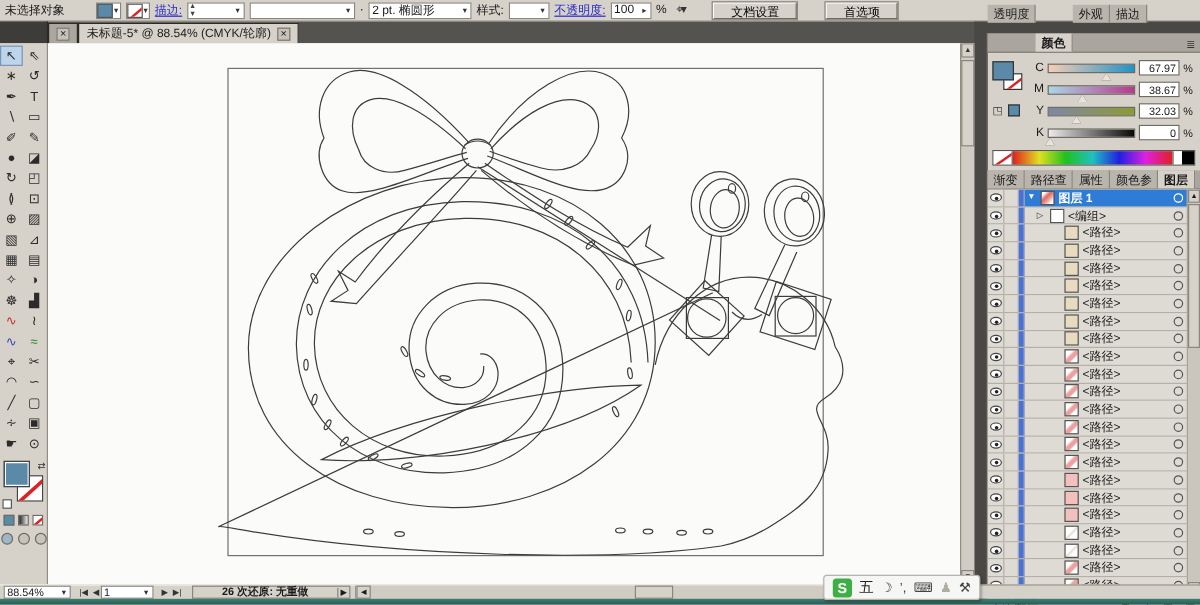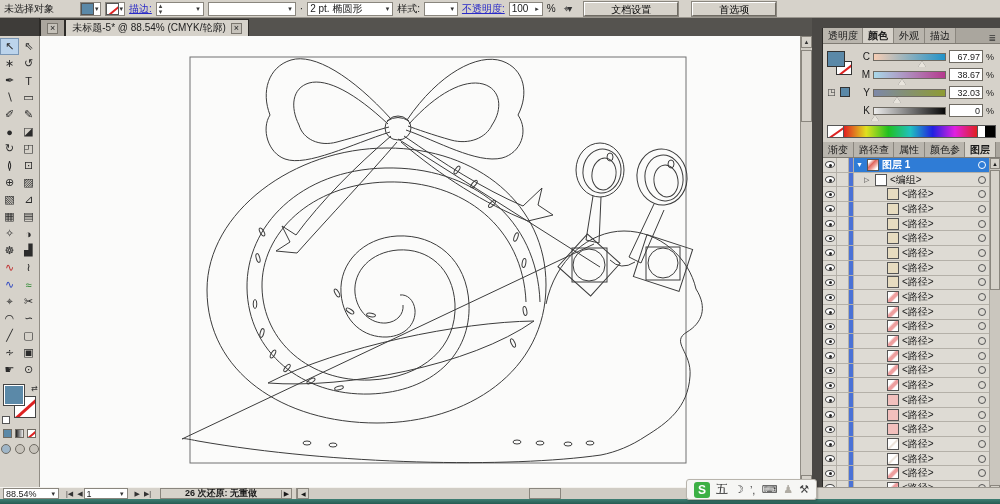--- a/index.html
+++ b/index.html
@@ -15,21 +15,21 @@
   .swcombo .sw { width:13px; height:12px; display:inline-block; }
   .sw.fill { background:#5b89a8; border:1px solid #555; }
   .sw.none { background:#fff; border:1px solid #555; position:relative; overflow:hidden; }
   .sw.none::after { content:""; position:absolute; left:-2px; top:5px; width:20px; height:2px; background:#d22; transform:rotate(-40deg); }
   .dd { font-size:7px; color:#333; padding:0 1px; }
   .blink { color:#2a2ac8; text-decoration:underline; cursor:pointer; }
   .combo { display:flex; align-items:center; justify-content:space-between; background:#fff; border:1px solid #8a867e; height:14px; padding:0 2px; }
   .combo.sm { width:48px; } .combo.wd { width:88px; } .combo.br { width:86px; } .combo.st { width:34px; } .combo.op { width:34px; }
   .stepper { font-size:7px; line-height:6px; color:#444; }
   .cbtn { border:1px solid #fff; border-right-color:#6f6b63; border-bottom-color:#6f6b63; outline:1px solid #8a867e;
-    background:#d6d2ca; height:14px; padding:0 26px; font-size:10px; margin-left:10px; cursor:pointer; }
+    background:#d6d2ca; height:14px; padding:0 14px; font-size:10px; margin-left:20px; cursor:pointer; }
   .isoicon { font-size:10px; color:#333; letter-spacing:-2px; margin-left:4px; }
 
   
   .tabbar { position:absolute; left:0; top:18px; width:1000px; height:18px; background:#55534f; display:flex; align-items:flex-end; }
   .tabcorner { width:40px; height:18px; background:#3e3c39; border-right:1px solid #2c2a27; }
   .dtab { display:flex; align-items:center; gap:5px; height:17px; padding:0 6px; font-size:10px;
     background:#aba69e; border:1px solid #2c2a27; border-bottom:none; color:#222; max-width:360px; white-space:nowrap; }
   .dtab.active { background:#d6d2ca; }
   .dtab .close { font-size:9px; border:1px solid #7a766e; padding:0 2px; line-height:9px; background:#c6c2ba; cursor:pointer; }
 
@@ -476,21 +476,21 @@
       <span class="arr up">▲</span>
       <span class="thumb"></span>
       <span class="arr down">▼</span>
     </div>
   </div>
 
   <div class="dock">
     <div class="dockin">
 
       <div class="ptabs">
-        <div style="display:flex;align-items:flex-end;">
+        <div style="display:flex;">
 
             <div class="ptab"><span>透明度</span></div>
 
             <div class="ptab active"><span>颜色</span></div>
 
             <div class="ptab"><span>外观</span></div>
 
             <div class="ptab"><span>描边</span></div>
           </div>
         <span class="pmenu">≣</span>

